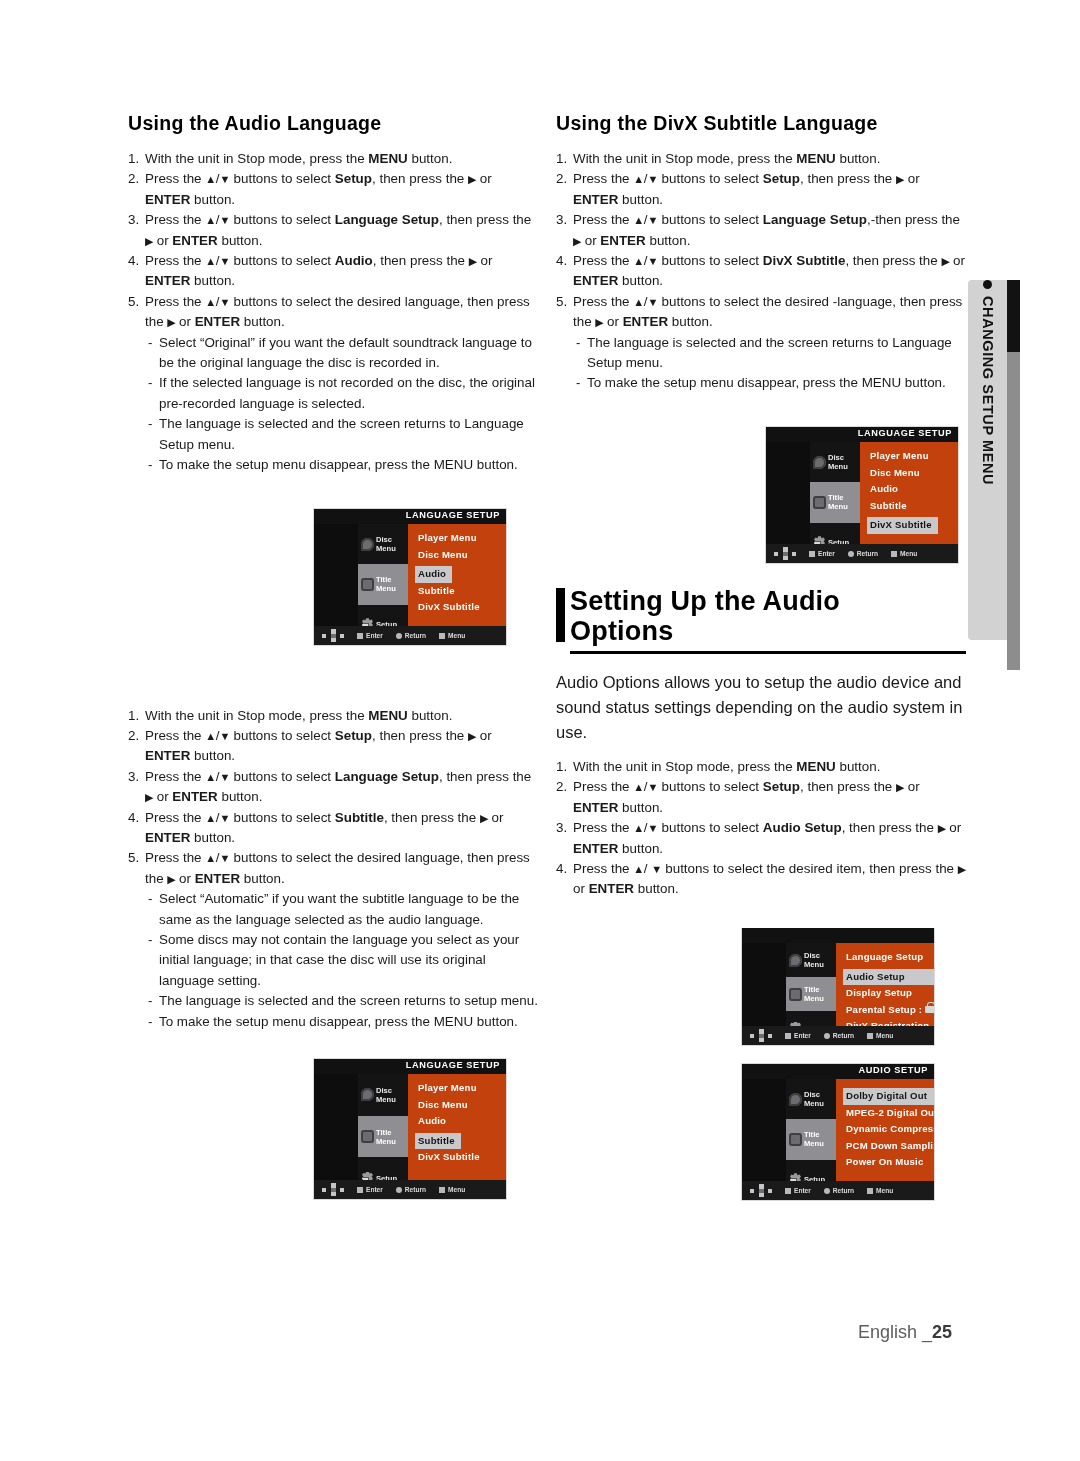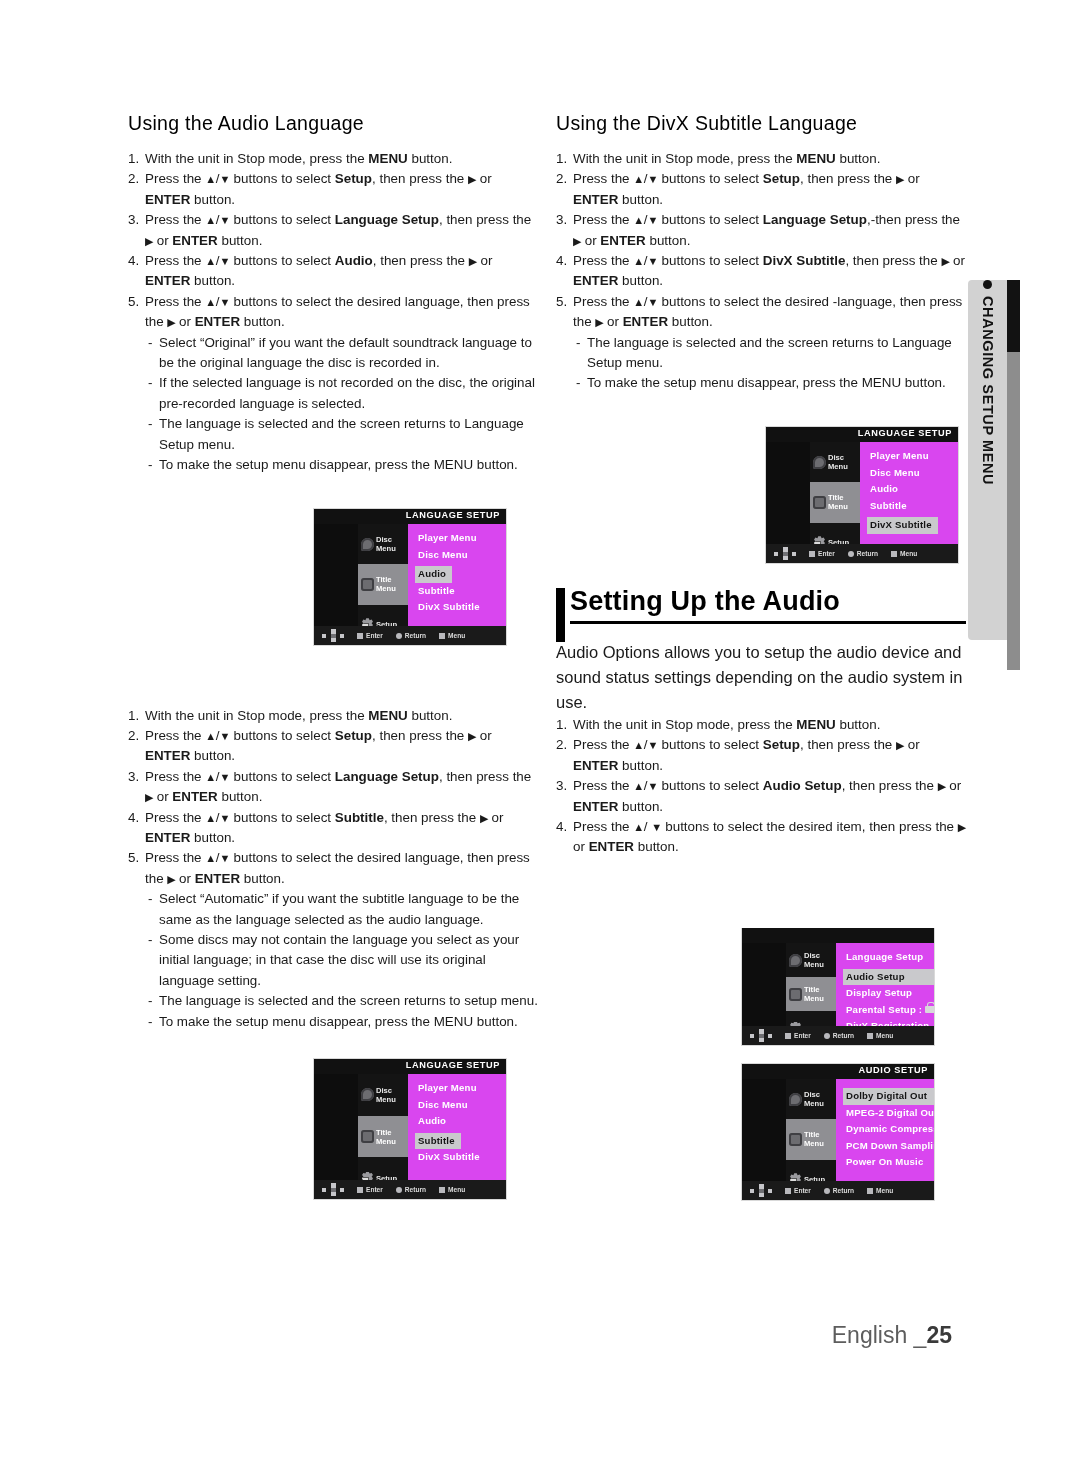--- a/index.html
+++ b/index.html
@@ -13,21 +13,21 @@
     -webkit-font-smoothing:antialiased;
   }
   .page{position:absolute;inset:0;}
 
   
   .col-left{position:absolute;left:128px;top:112px;width:412px;}
   .col-right{position:absolute;left:556px;top:112px;width:410px;}
 
   
   h2.sec-title{
-    font-size:19.5px;font-weight:normal;letter-spacing:.3px;
+    font-size:19.5px;font-weight:bold;letter-spacing:.3px;
     margin:0 0 14px 0;color:#000;
   }
   .big-head{
     position:relative;
     padding-left:14px;
     margin:0;
   }
   .big-head .bar{
     position:absolute;left:0;top:2px;width:9px;height:54px;background:#000;
   }
@@ -40,21 +40,21 @@
 
   
   .steps{font-size:13.4px;line-height:20.4px;color:#1a1a1a;}
   .step{display:flex;margin-bottom:0;}
   .step .num{width:17px;flex:0 0 17px;}
   .step .body{flex:1;}
   .sub{display:flex;padding-left:20px;}
   .sub .dash{width:11px;flex:0 0 11px;}
   .sub .body{flex:1;}
   b{font-weight:bold;}
-  .para{font-size:16.5px;line-height:25px;color:#1a1a1a;margin:16px 0 0 0;}
+  .para{font-size:16.5px;line-height:25px;color:#1a1a1a;margin:16px 0 12px 0;}
 
   .arr{font-size:11px;letter-spacing:-.5px;}
 
   
   .osd{
     position:absolute;
     background:#0d0d0d;
     border:1px solid #d9d9d9;
     box-sizing:border-box;
     font-family:"Liberation Sans", sans-serif;
@@ -88,21 +88,21 @@
   .ic.title{background:#6c6c70;border-radius:3px;
     box-shadow:inset 0 0 0 2px #3f3f43;}
   .ic.gear{background:#9a9a9e;
     clip-path:polygon(40% 0,60% 0,66% 14%,82% 10%,92% 26%,82% 38%,92% 52%,
       82% 68%,66% 64%,60% 80%,40% 80%,34% 64%,18% 68%,8% 52%,18% 38%,8% 26%,18% 10%,34% 14%);}
   .badge{
     position:absolute;left:-1px;bottom:-1px;width:9px;height:9px;background:#dcdcdc;
     color:#111;font-size:6px;line-height:9px;text-align:center;font-weight:bold;
     border:1px solid #555;box-sizing:border-box;
   }
-  .osd .main{flex:1;background:#d946ef;position:relative;padding:6px 6px 0 8px;}
+  .osd .main{flex:1;background:#c2410c;position:relative;padding:6px 6px 0 8px;}
   .osd .menurow{
     font-size:9.6px;font-weight:bold;line-height:16.5px;color:#ffffff;
     padding-left:2px;letter-spacing:.2px;white-space:nowrap;
   }
   .osd .menurow.hl{
     background:#c9c9cc;color:#141414;display:inline-block;
     padding:0 6px 0 3px;margin-left:-1px;
   }
   .osd .popup{
     position:absolute;background:#8a8a8f;border:1px solid #cfcfd2;
@@ -151,21 +151,21 @@
     transform:rotate(90deg);transform-origin:0 0;
     margin-left:40px;
     display:flex;align-items:center;gap:7px;
     font-size:14.5px;font-weight:bold;letter-spacing:.6px;color:#111;
   }
   .sidetab .dot{width:9px;height:9px;border-radius:50%;background:#111;flex:0 0 9px;}
 
   
   .footer{
     position:absolute;right:128px;top:1322px;
-    font-size:23px;color:#5d5d5d;
+    font-size:18px;color:#5d5d5d;
   }
   .footer b{color:#3a3a3a;font-weight:bold;}
 </style>
 </head>
 <body>
 
 <div class="page">
 
   <div class="col-left">
 
@@ -284,20 +284,21 @@
           <span class="body">To make the setup menu disappear, press the MENU button.</span>
         </div>
       </div>
 
     <div style="height:192px"></div>
 
     <div class="big-head">
       <span class="bar"></span>
       <div class="txt">
         <div>Setting Up the Audio</div>
+        <div>Options</div>
       </div>
       <div class="rule"></div>
     </div>
 
     <p class="para">Audio Options allows you to setup the audio device and sound status settings depending on the audio system in use.</p>
 
     <div class="steps">
         <div class="step">
           <span class="num">1.</span>
           <span class="body">With the unit in Stop mode, press the <b>MENU</b> button.</span>

